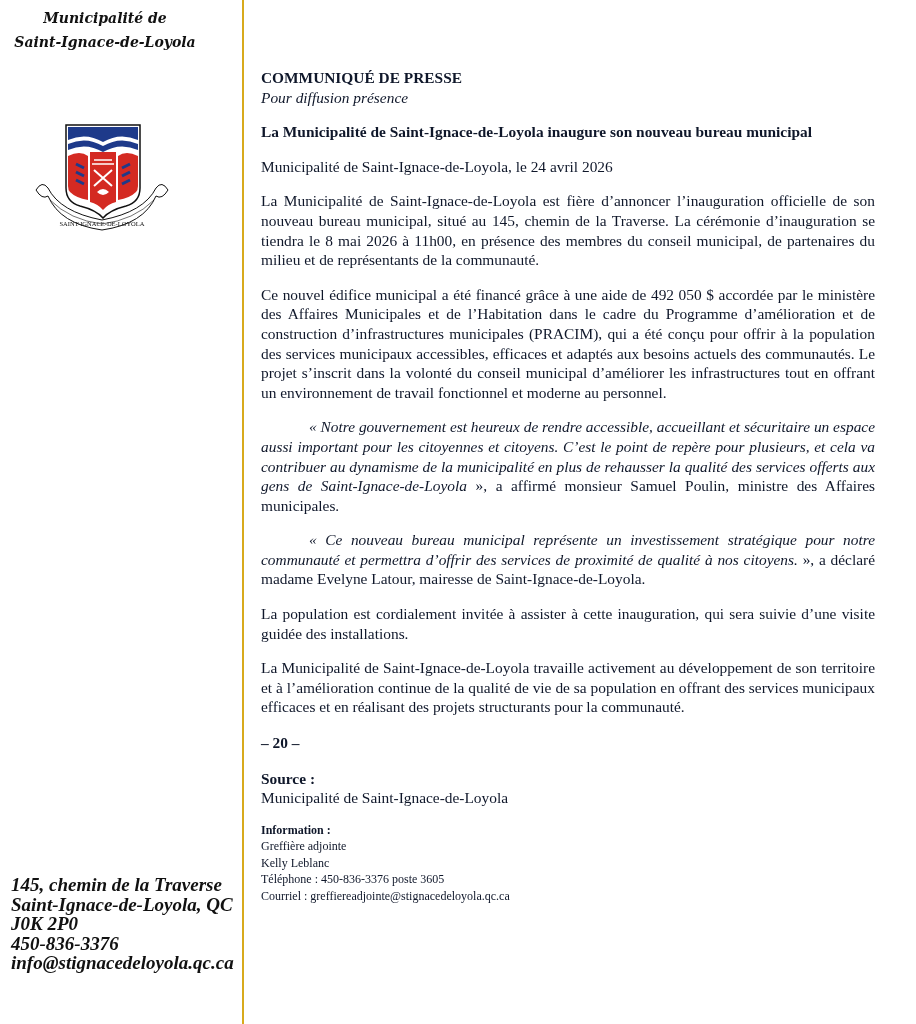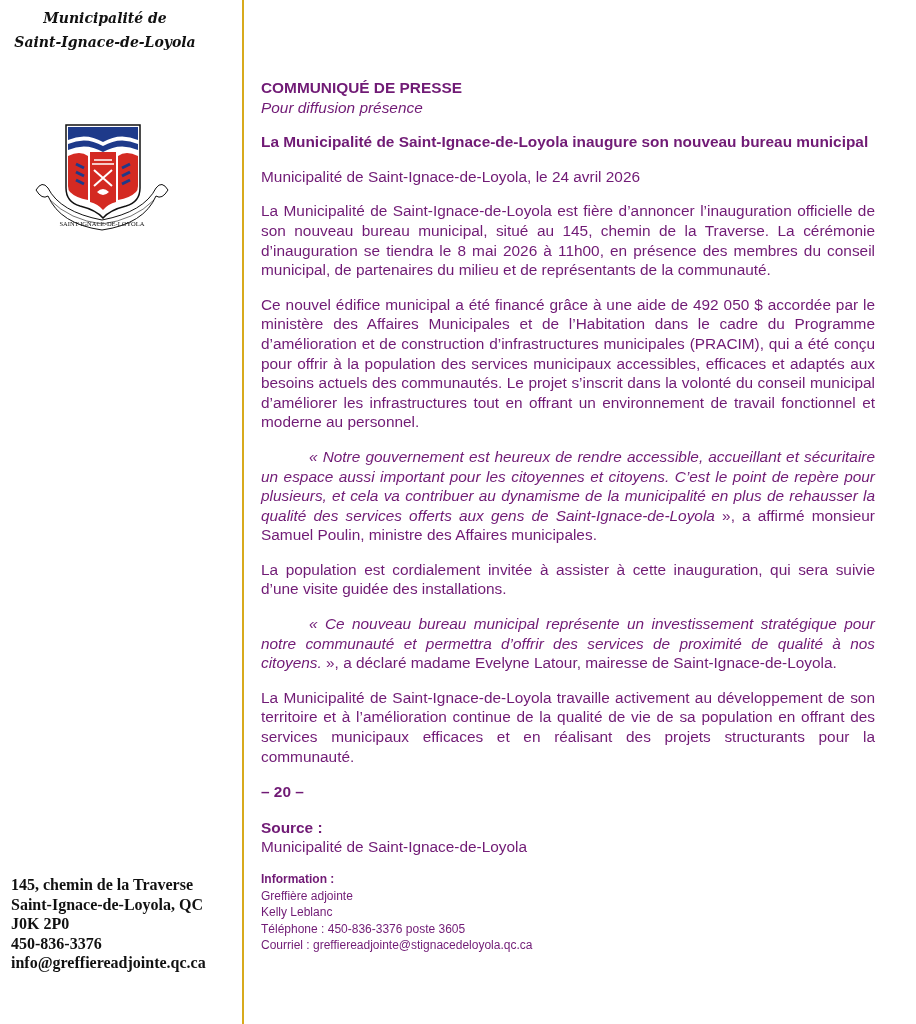--- a/index.html
+++ b/index.html
@@ -4,25 +4,25 @@
 <style>
   html, body { margin: 0; padding: 0; background: #ffffff; }
   body { width: 916px; height: 1024px; position: relative; overflow: hidden; color: #111; }
   .sidebar { position: absolute; left: 0; top: 0; width: 243px; height: 776px; }
   .gold-rule { position: absolute; left: 242px; top: 0; width: 2px; height: 1024px; background: #d8aa1c; }
   .brand { position: absolute; left: 0; top: 6px; width: 210px; text-align: center;
            font-family: "DejaVu Serif", serif; font-style: italic; font-weight: bold; font-size: 14px; line-height: 24px; color: #111; }
   .brand .l2 { display:block; }
   .crest { position: absolute; left: 30px; top: 120px; width: 145px; height: 115px; }
   .address { position: absolute; left: 11px; top: 875px; font-family: "Liberation Serif", serif;
-             font-weight: bold; font-size: 16px; line-height: 19.5px; color: #111; }
+             font-style: italic; font-weight: bold; font-size: 19px; line-height: 19.5px; color: #111; }
   .address div { white-space: nowrap; }
 
-  .main { position: absolute; left: 261px; top: 78px; width: 614px;
-          font-family: Liberation Sans, sans-serif; font-size: 15.4px; line-height: 19.6px; color: #701a75; }
+  .main { position: absolute; left: 261px; top: 68px; width: 614px;
+          font-family: Liberation Serif, serif; font-size: 15.4px; line-height: 19.6px; color: #0f172a; }
   .main p { margin: 0; }
   .kicker { font-weight: bold; font-size: 15.4px; }
   .kicker-sub { font-style: italic; }
   .headline { font-weight: bold; margin-top: 15px !important; }
   .dateline { margin-top: 15px !important; }
   .para { text-align: justify; margin-top: 15px !important; }
   .para .q { font-style: italic; margin-left: 48px; }
   .end { font-weight: bold; margin-top: 16px !important; }
   .src-label { font-weight: bold; margin-top: 16px !important; }
   .info { margin-top: 14px !important; font-size: 12px; line-height: 16.5px; }
@@ -57,36 +57,36 @@
       <path d="M20 80 Q40 100 72 104 Q104 100 124 80" stroke="#111" stroke-width="0.6" fill="none"></path>
       <text x="72" y="106" font-size="6.5" text-anchor="middle" font-family="Liberation Serif, serif" fill="#111">SAINT-IGNACE-DE-LOYOLA</text>
     </g>
   </svg>
 
   <div class="address">
     <div>145, chemin de la Traverse</div>
     <div>Saint-Ignace-de-Loyola, QC</div>
     <div>J0K 2P0</div>
     <div>450-836-3376</div>
-    <div>info@greffiereadjointe.qc.ca</div>
+    <div>info@stignacedeloyola.qc.ca</div>
   </div>
 </div>
 
 <div class="gold-rule"></div>
 
 <div class="main">
   <p class="kicker">COMMUNIQUÉ DE PRESSE</p>
   <p class="kicker-sub">Pour diffusion présence</p>
   <p class="headline">La Municipalité de Saint-Ignace-de-Loyola inaugure son nouveau bureau municipal</p>
   <p class="dateline">Municipalité de Saint-Ignace-de-Loyola, le 24 avril 2026</p>
   <p class="para">La Municipalité de Saint-Ignace-de-Loyola est fière d’annoncer l’inauguration officielle de son nouveau bureau municipal, situé au 145, chemin de la Traverse. La cérémonie d’inauguration se tiendra le 8 mai 2026 à 11h00, en présence des membres du conseil municipal, de partenaires du milieu et de représentants de la communauté.</p>
   <p class="para">Ce nouvel édifice municipal a été financé grâce à une aide de 492 050 $ accordée par le ministère des Affaires Municipales et de l’Habitation dans le cadre du Programme d’amélioration et de construction d’infrastructures municipales (PRACIM), qui a été conçu pour offrir à la population des services municipaux accessibles, efficaces et adaptés aux besoins actuels des communautés. Le projet s’inscrit dans la volonté du conseil municipal d’améliorer les infrastructures tout en offrant un environnement de travail fonctionnel et moderne au personnel.</p>
   <p class="para"><span class="q">« Notre gouvernement est heureux de rendre accessible, accueillant et sécuritaire un espace aussi important pour les citoyennes et citoyens. C’est le point de repère pour plusieurs, et cela va contribuer au dynamisme de la municipalité en plus de rehausser la qualité des services offerts aux gens de Saint-Ignace-de-Loyola</span><span> », a affirmé monsieur Samuel Poulin, ministre des Affaires municipales.</span></p>
+  <p class="para"><span class="q">« Ce nouveau bureau municipal représente un investissement stratégique pour notre communauté et permettra d’offrir des services de proximité de qualité à nos citoyens.</span><span> », a déclaré madame Evelyne Latour, mairesse de Saint-Ignace-de-Loyola.</span></p>
   <p class="para">La population est cordialement invitée à assister à cette inauguration, qui sera suivie d’une visite guidée des installations.</p>
-  <p class="para"><span class="q">« Ce nouveau bureau municipal représente un investissement stratégique pour notre communauté et permettra d’offrir des services de proximité de qualité à nos citoyens.</span><span> », a déclaré madame Evelyne Latour, mairesse de Saint-Ignace-de-Loyola.</span></p>
   <p class="para">La Municipalité de Saint-Ignace-de-Loyola travaille activement au développement de son territoire et à l’amélioration continue de la qualité de vie de sa population en offrant des services municipaux efficaces et en réalisant des projets structurants pour la communauté.</p>
   <p class="end">– 20 –</p>
   <p class="src-label kicker">Source :</p>
   <p>Municipalité de Saint-Ignace-de-Loyola</p>
   <div class="info">
     <div class="info-label">Information :</div>
     <div>Greffière adjointe</div>
     <div>Kelly Leblanc</div>
     <div>Téléphone : 450-836-3376 poste 3605</div>
     <div>Courriel : greffiereadjointe@stignacedeloyola.qc.ca</div>

